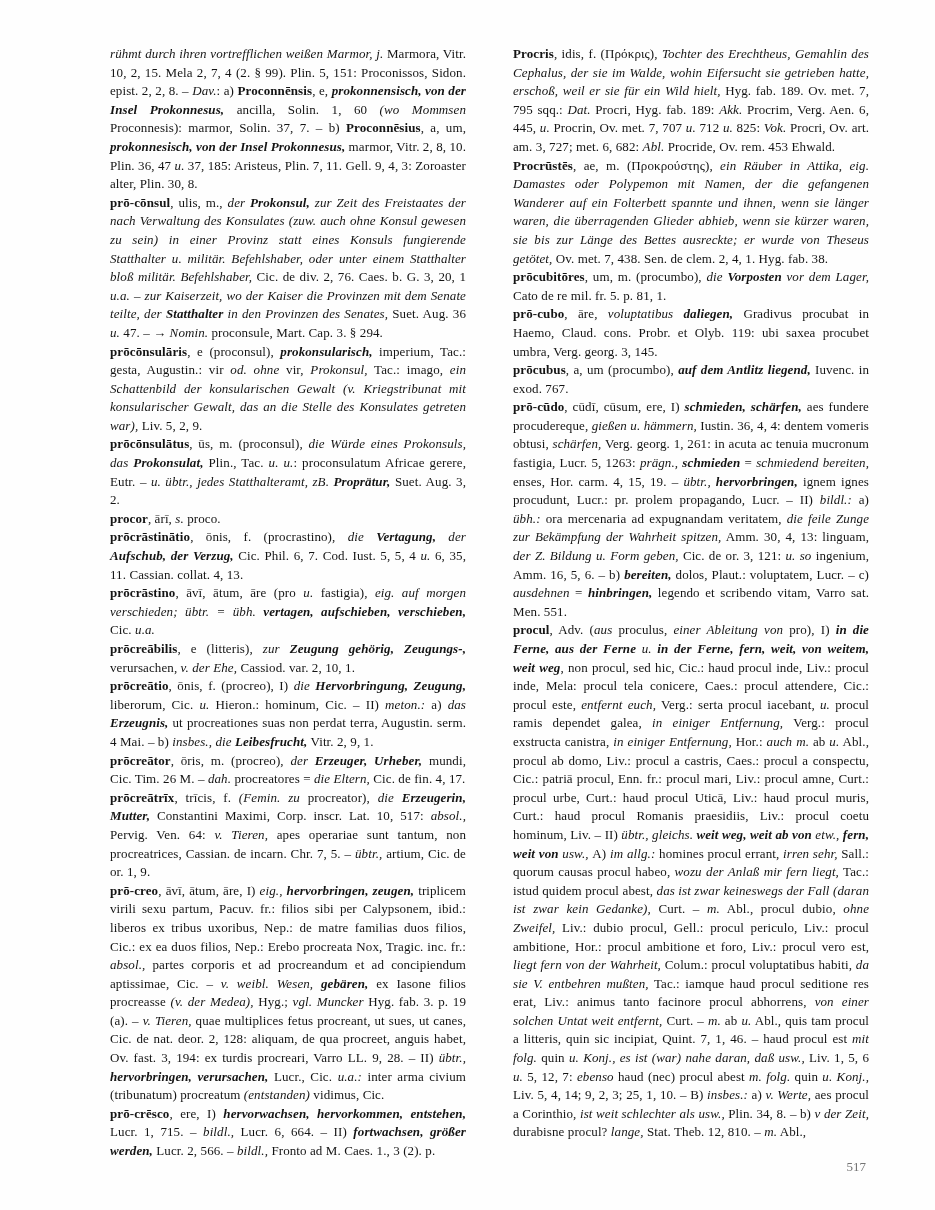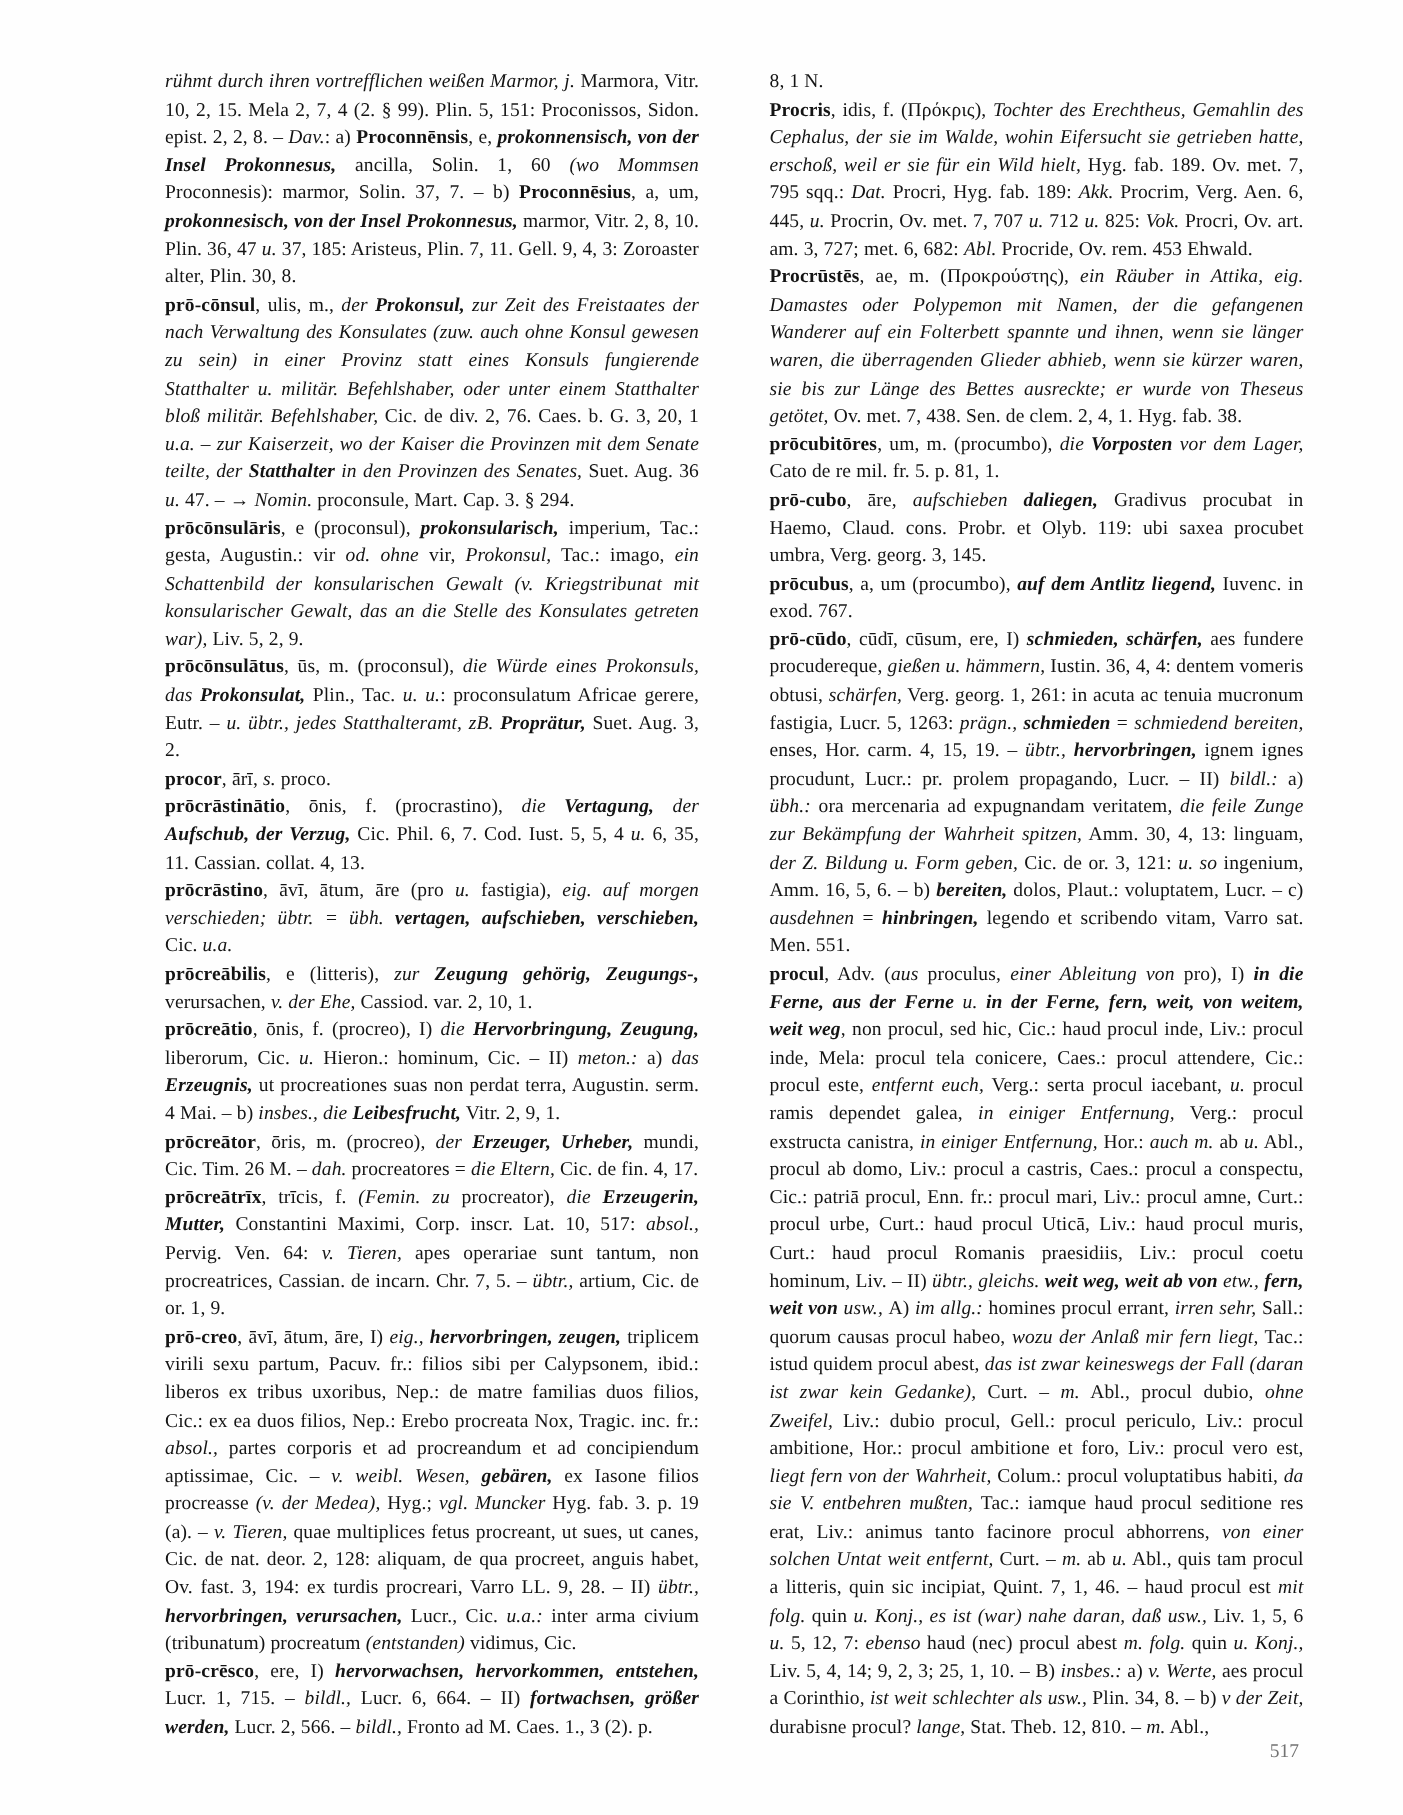--- a/index.html
+++ b/index.html
@@ -55,24 +55,23 @@
         <p><span class="run-b">prōcrāstinātio</span><span class="run-r">, ōnis, f. (procrastino), </span><span class="run-i">die </span><span class="run-bi">Vertagung,</span><span class="run-i"> der </span><span class="run-bi">Aufschub, der Verzug,</span><span class="run-r"> Cic. Phil. 6, 7. Cod. Iust. 5, 5, 4 </span><span class="run-i">u.</span><span class="run-r"> 6, 35, 11. Cassian. collat. 4, 13.</span></p>
         <p><span class="run-b">prōcrāstino</span><span class="run-r">, āvī, ātum, āre (pro </span><span class="run-i">u.</span><span class="run-r"> fastigia), </span><span class="run-i">eig. auf morgen verschieden; übtr. = übh. </span><span class="run-bi">vertagen, aufschieben, verschieben,</span><span class="run-r"> Cic. </span><span class="run-i">u.a.</span></p>
         <p><span class="run-b">prōcreābilis</span><span class="run-r">, e (litteris), </span><span class="run-i">zur </span><span class="run-bi">Zeugung gehörig, Zeugungs-,</span><span class="run-r"> verursachen, </span><span class="run-i">v. der Ehe,</span><span class="run-r"> Cassiod. var. 2, 10, 1.</span></p>
         <p><span class="run-b">prōcreātio</span><span class="run-r">, ōnis, f. (procreo), I) </span><span class="run-i">die </span><span class="run-bi">Hervorbringung, Zeugung,</span><span class="run-r"> liberorum, Cic. </span><span class="run-i">u.</span><span class="run-r"> Hieron.: hominum, Cic. – II) </span><span class="run-i">meton.:</span><span class="run-r"> a) </span><span class="run-i">das </span><span class="run-bi">Erzeugnis,</span><span class="run-r"> ut procreationes suas non perdat terra, Augustin. serm. 4 Mai. – b) </span><span class="run-i">insbes., die </span><span class="run-bi">Leibesfrucht,</span><span class="run-r"> Vitr. 2, 9, 1.</span></p>
         <p><span class="run-b">prōcreātor</span><span class="run-r">, ōris, m. (procreo), </span><span class="run-i">der </span><span class="run-bi">Erzeuger, Urheber,</span><span class="run-r"> mundi, Cic. Tim. 26 M. – </span><span class="run-i">dah.</span><span class="run-r"> procreatores = </span><span class="run-i">die Eltern,</span><span class="run-r"> Cic. de fin. 4, 17.</span></p>
         <p><span class="run-b">prōcreātrīx</span><span class="run-r">, trīcis, f. </span><span class="run-i">(Femin. zu </span><span class="run-r">procreator), </span><span class="run-i">die </span><span class="run-bi">Erzeugerin, Mutter,</span><span class="run-r"> Constantini Maximi, Corp. inscr. Lat. 10, 517: </span><span class="run-i">absol.,</span><span class="run-r"> Pervig. Ven. 64: </span><span class="run-i">v. Tieren,</span><span class="run-r"> apes operariae sunt tantum, non procreatrices, Cassian. de incarn. Chr. 7, 5. – </span><span class="run-i">übtr.,</span><span class="run-r"> artium, Cic. de or. 1, 9.</span></p>
         <p><span class="run-b">prō-creo</span><span class="run-r">, āvī, ātum, āre, I) </span><span class="run-i">eig., </span><span class="run-bi">hervorbringen, zeugen,</span><span class="run-r"> triplicem virili sexu partum, Pacuv. fr.: filios sibi per Calypsonem, ibid.: liberos ex tribus uxoribus, Nep.: de matre familias duos filios, Cic.: ex ea duos filios, Nep.: Erebo procreata Nox, Tragic. inc. fr.: </span><span class="run-i">absol.,</span><span class="run-r"> partes corporis et ad procreandum et ad concipiendum aptissimae, Cic. – </span><span class="run-i">v. weibl. Wesen, </span><span class="run-bi">gebären,</span><span class="run-r"> ex Iasone filios procreasse </span><span class="run-i">(v. der Medea),</span><span class="run-r"> Hyg.; </span><span class="run-i">vgl. Muncker</span><span class="run-r"> Hyg. fab. 3. p. 19 (a). – </span><span class="run-i">v. Tieren,</span><span class="run-r"> quae multiplices fetus procreant, ut sues, ut canes, Cic. de nat. deor. 2, 128: aliquam, de qua procreet, anguis habet, Ov. fast. 3, 194: ex turdis procreari, Varro LL. 9, 28. – II) </span><span class="run-i">übtr., </span><span class="run-bi">hervorbringen, verursachen,</span><span class="run-r"> Lucr., Cic. </span><span class="run-i">u.a.:</span><span class="run-r"> inter arma civium (tribunatum) procreatum </span><span class="run-i">(entstanden)</span><span class="run-r"> vidimus, Cic.</span></p>
         <p><span class="run-b">prō-crēsco</span><span class="run-r">, ere, I) </span><span class="run-bi">hervorwachsen, hervorkommen, entstehen,</span><span class="run-r"> Lucr. 1, 715. – </span><span class="run-i">bildl.,</span><span class="run-r"> Lucr. 6, 664. – II) </span><span class="run-bi">fortwachsen, größer werden,</span><span class="run-r"> Lucr. 2, 566. – </span><span class="run-i">bildl.,</span><span class="run-r"> Fronto ad M. Caes. 1., 3 (2). p.</span></p>
       </div>
     <div class="col">
-        <p><span class="run-r">8, 1 N.</span></p>
         <p><span class="run-b">Procris</span><span class="run-r">, idis, f. (Πρόκρις), </span><span class="run-i">Tochter des Erechtheus, Gemahlin des Cephalus, der sie im Walde, wohin Eifersucht sie getrieben hatte, erschoß, weil er sie für ein Wild hielt,</span><span class="run-r"> Hyg. fab. 189. Ov. met. 7, 795 sqq.: </span><span class="run-i">Dat.</span><span class="run-r"> Procri, Hyg. fab. 189: </span><span class="run-i">Akk.</span><span class="run-r"> Procrim, Verg. Aen. 6, 445, </span><span class="run-i">u.</span><span class="run-r"> Procrin, Ov. met. 7, 707 </span><span class="run-i">u.</span><span class="run-r"> 712 </span><span class="run-i">u.</span><span class="run-r"> 825: </span><span class="run-i">Vok.</span><span class="run-r"> Procri, Ov. art. am. 3, 727; met. 6, 682: </span><span class="run-i">Abl.</span><span class="run-r"> Procride, Ov. rem. 453 Ehwald.</span></p>
         <p><span class="run-b">Procrūstēs</span><span class="run-r">, ae, m. (Προκρούστης), </span><span class="run-i">ein Räuber in Attika, eig. Damastes oder Polypemon mit Namen, der die gefangenen Wanderer auf ein Folterbett spannte und ihnen, wenn sie länger waren, die überragenden Glieder abhieb, wenn sie kürzer waren, sie bis zur Länge des Bettes ausreckte; er wurde von Theseus getötet,</span><span class="run-r"> Ov. met. 7, 438. Sen. de clem. 2, 4, 1. Hyg. fab. 38.</span></p>
         <p><span class="run-b">prōcubitōres</span><span class="run-r">, um, m. (procumbo), </span><span class="run-i">die </span><span class="run-bi">Vorposten</span><span class="run-i"> vor dem Lager,</span><span class="run-r"> Cato de re mil. fr. 5. p. 81, 1.</span></p>
-        <p><span class="run-b">prō-cubo</span><span class="run-r">, āre, </span><span class="run-i">aufschieben </span><span class="run-bi">daliegen,</span><span class="run-r"> Gradivus procubat in Haemo, Claud. cons. Probr. et Olyb. 119: ubi saxea procubet umbra, Verg. georg. 3, 145.</span></p>
+        <p><span class="run-b">prō-cubo</span><span class="run-r">, āre, </span><span class="run-i">voluptatibus </span><span class="run-bi">daliegen,</span><span class="run-r"> Gradivus procubat in Haemo, Claud. cons. Probr. et Olyb. 119: ubi saxea procubet umbra, Verg. georg. 3, 145.</span></p>
         <p><span class="run-b">prōcubus</span><span class="run-r">, a, um (procumbo), </span><span class="run-bi">auf dem Antlitz liegend,</span><span class="run-r"> Iuvenc. in exod. 767.</span></p>
         <p><span class="run-b">prō-cūdo</span><span class="run-r">, cūdī, cūsum, ere, I) </span><span class="run-bi">schmieden, schärfen,</span><span class="run-r"> aes fundere procudereque, </span><span class="run-i">gießen u. hämmern,</span><span class="run-r"> Iustin. 36, 4, 4: dentem vomeris obtusi, </span><span class="run-i">schärfen,</span><span class="run-r"> Verg. georg. 1, 261: in acuta ac tenuia mucronum fastigia, Lucr. 5, 1263: </span><span class="run-i">prägn., </span><span class="run-bi">schmieden</span><span class="run-r"> = </span><span class="run-i">schmiedend bereiten,</span><span class="run-r"> enses, Hor. carm. 4, 15, 19. – </span><span class="run-i">übtr., </span><span class="run-bi">hervorbringen,</span><span class="run-r"> ignem ignes procudunt, Lucr.: pr. prolem propagando, Lucr. – II) </span><span class="run-i">bildl.:</span><span class="run-r"> a) </span><span class="run-i">übh.:</span><span class="run-r"> ora mercenaria ad expugnandam veritatem, </span><span class="run-i">die feile Zunge zur Bekämpfung der Wahrheit spitzen,</span><span class="run-r"> Amm. 30, 4, 13: linguam, </span><span class="run-i">der Z. Bildung u. Form geben,</span><span class="run-r"> Cic. de or. 3, 121: </span><span class="run-i">u. so</span><span class="run-r"> ingenium, Amm. 16, 5, 6. – b) </span><span class="run-bi">bereiten,</span><span class="run-r"> dolos, Plaut.: voluptatem, Lucr. – c) </span><span class="run-i">ausdehnen</span><span class="run-r"> = </span><span class="run-bi">hinbringen,</span><span class="run-r"> legendo et scribendo vitam, Varro sat. Men. 551.</span></p>
         <p><span class="run-b">procul</span><span class="run-r">, Adv. (</span><span class="run-i">aus </span><span class="run-r">proculus, </span><span class="run-i">einer Ableitung von </span><span class="run-r">pro), I) </span><span class="run-bi">in die Ferne, aus der Ferne </span><span class="run-i">u. </span><span class="run-bi">in der Ferne, fern, weit, von weitem, weit weg</span><span class="run-r">, non procul, sed hic, Cic.: haud procul inde, Liv.: procul inde, Mela: procul tela conicere, Caes.: procul attendere, Cic.: procul este, </span><span class="run-i">entfernt euch,</span><span class="run-r"> Verg.: serta procul iacebant, </span><span class="run-i">u.</span><span class="run-r"> procul ramis dependet galea, </span><span class="run-i">in einiger Entfernung,</span><span class="run-r"> Verg.: procul exstructa canistra, </span><span class="run-i">in einiger Entfernung,</span><span class="run-r"> Hor.: </span><span class="run-i">auch m.</span><span class="run-r"> ab </span><span class="run-i">u.</span><span class="run-r"> Abl., procul ab domo, Liv.: procul a castris, Caes.: procul a conspectu, Cic.: patriā procul, Enn. fr.: procul mari, Liv.: procul amne, Curt.: procul urbe, Curt.: haud procul Uticā, Liv.: haud procul muris, Curt.: haud procul Romanis praesidiis, Liv.: procul coetu hominum, Liv. – II) </span><span class="run-i">übtr., gleichs. </span><span class="run-bi">weit weg, weit ab von </span><span class="run-i">etw., </span><span class="run-bi">fern, weit von </span><span class="run-i">usw., </span><span class="run-r">A) </span><span class="run-i">im allg.:</span><span class="run-r"> homines procul errant, </span><span class="run-i">irren sehr,</span><span class="run-r"> Sall.: quorum causas procul habeo, </span><span class="run-i">wozu der Anlaß mir fern liegt,</span><span class="run-r"> Tac.: istud quidem procul abest, </span><span class="run-i">das ist zwar keineswegs der Fall (daran ist zwar kein Gedanke),</span><span class="run-r"> Curt. – </span><span class="run-i">m.</span><span class="run-r"> Abl., procul dubio, </span><span class="run-i">ohne Zweifel,</span><span class="run-r"> Liv.: dubio procul, Gell.: procul periculo, Liv.: procul ambitione, Hor.: procul ambitione et foro, Liv.: procul vero est, </span><span class="run-i">liegt fern von der Wahrheit,</span><span class="run-r"> Colum.: procul voluptatibus habiti, </span><span class="run-i">da sie V. entbehren mußten,</span><span class="run-r"> Tac.: iamque haud procul seditione res erat, Liv.: animus tanto facinore procul abhorrens, </span><span class="run-i">von einer solchen Untat weit entfernt,</span><span class="run-r"> Curt. – </span><span class="run-i">m. </span><span class="run-r">ab </span><span class="run-i">u.</span><span class="run-r"> Abl., quis tam procul a litteris, quin sic incipiat, Quint. 7, 1, 46. – haud procul est </span><span class="run-i">mit folg.</span><span class="run-r"> quin </span><span class="run-i">u. Konj., es ist (war) nahe daran, daß usw.,</span><span class="run-r"> Liv. 1, 5, 6 </span><span class="run-i">u.</span><span class="run-r"> 5, 12, 7: </span><span class="run-i">ebenso</span><span class="run-r"> haud (nec) procul abest </span><span class="run-i">m. folg.</span><span class="run-r"> quin </span><span class="run-i">u. Konj.,</span><span class="run-r"> Liv. 5, 4, 14; 9, 2, 3; 25, 1, 10. – B) </span><span class="run-i">insbes.:</span><span class="run-r"> a) </span><span class="run-i">v. Werte,</span><span class="run-r"> aes procul a Corinthio, </span><span class="run-i">ist weit schlechter als usw.,</span><span class="run-r"> Plin. 34, 8. – b) </span><span class="run-i">v der Zeit,</span><span class="run-r"> durabisne procul? </span><span class="run-i">lange,</span><span class="run-r"> Stat. Theb. 12, 810. – </span><span class="run-i">m.</span><span class="run-r"> Abl.,</span></p>
       </div>
   </div>
   <div class="page-number">517</div>
 </div>
 
 </body></html>

